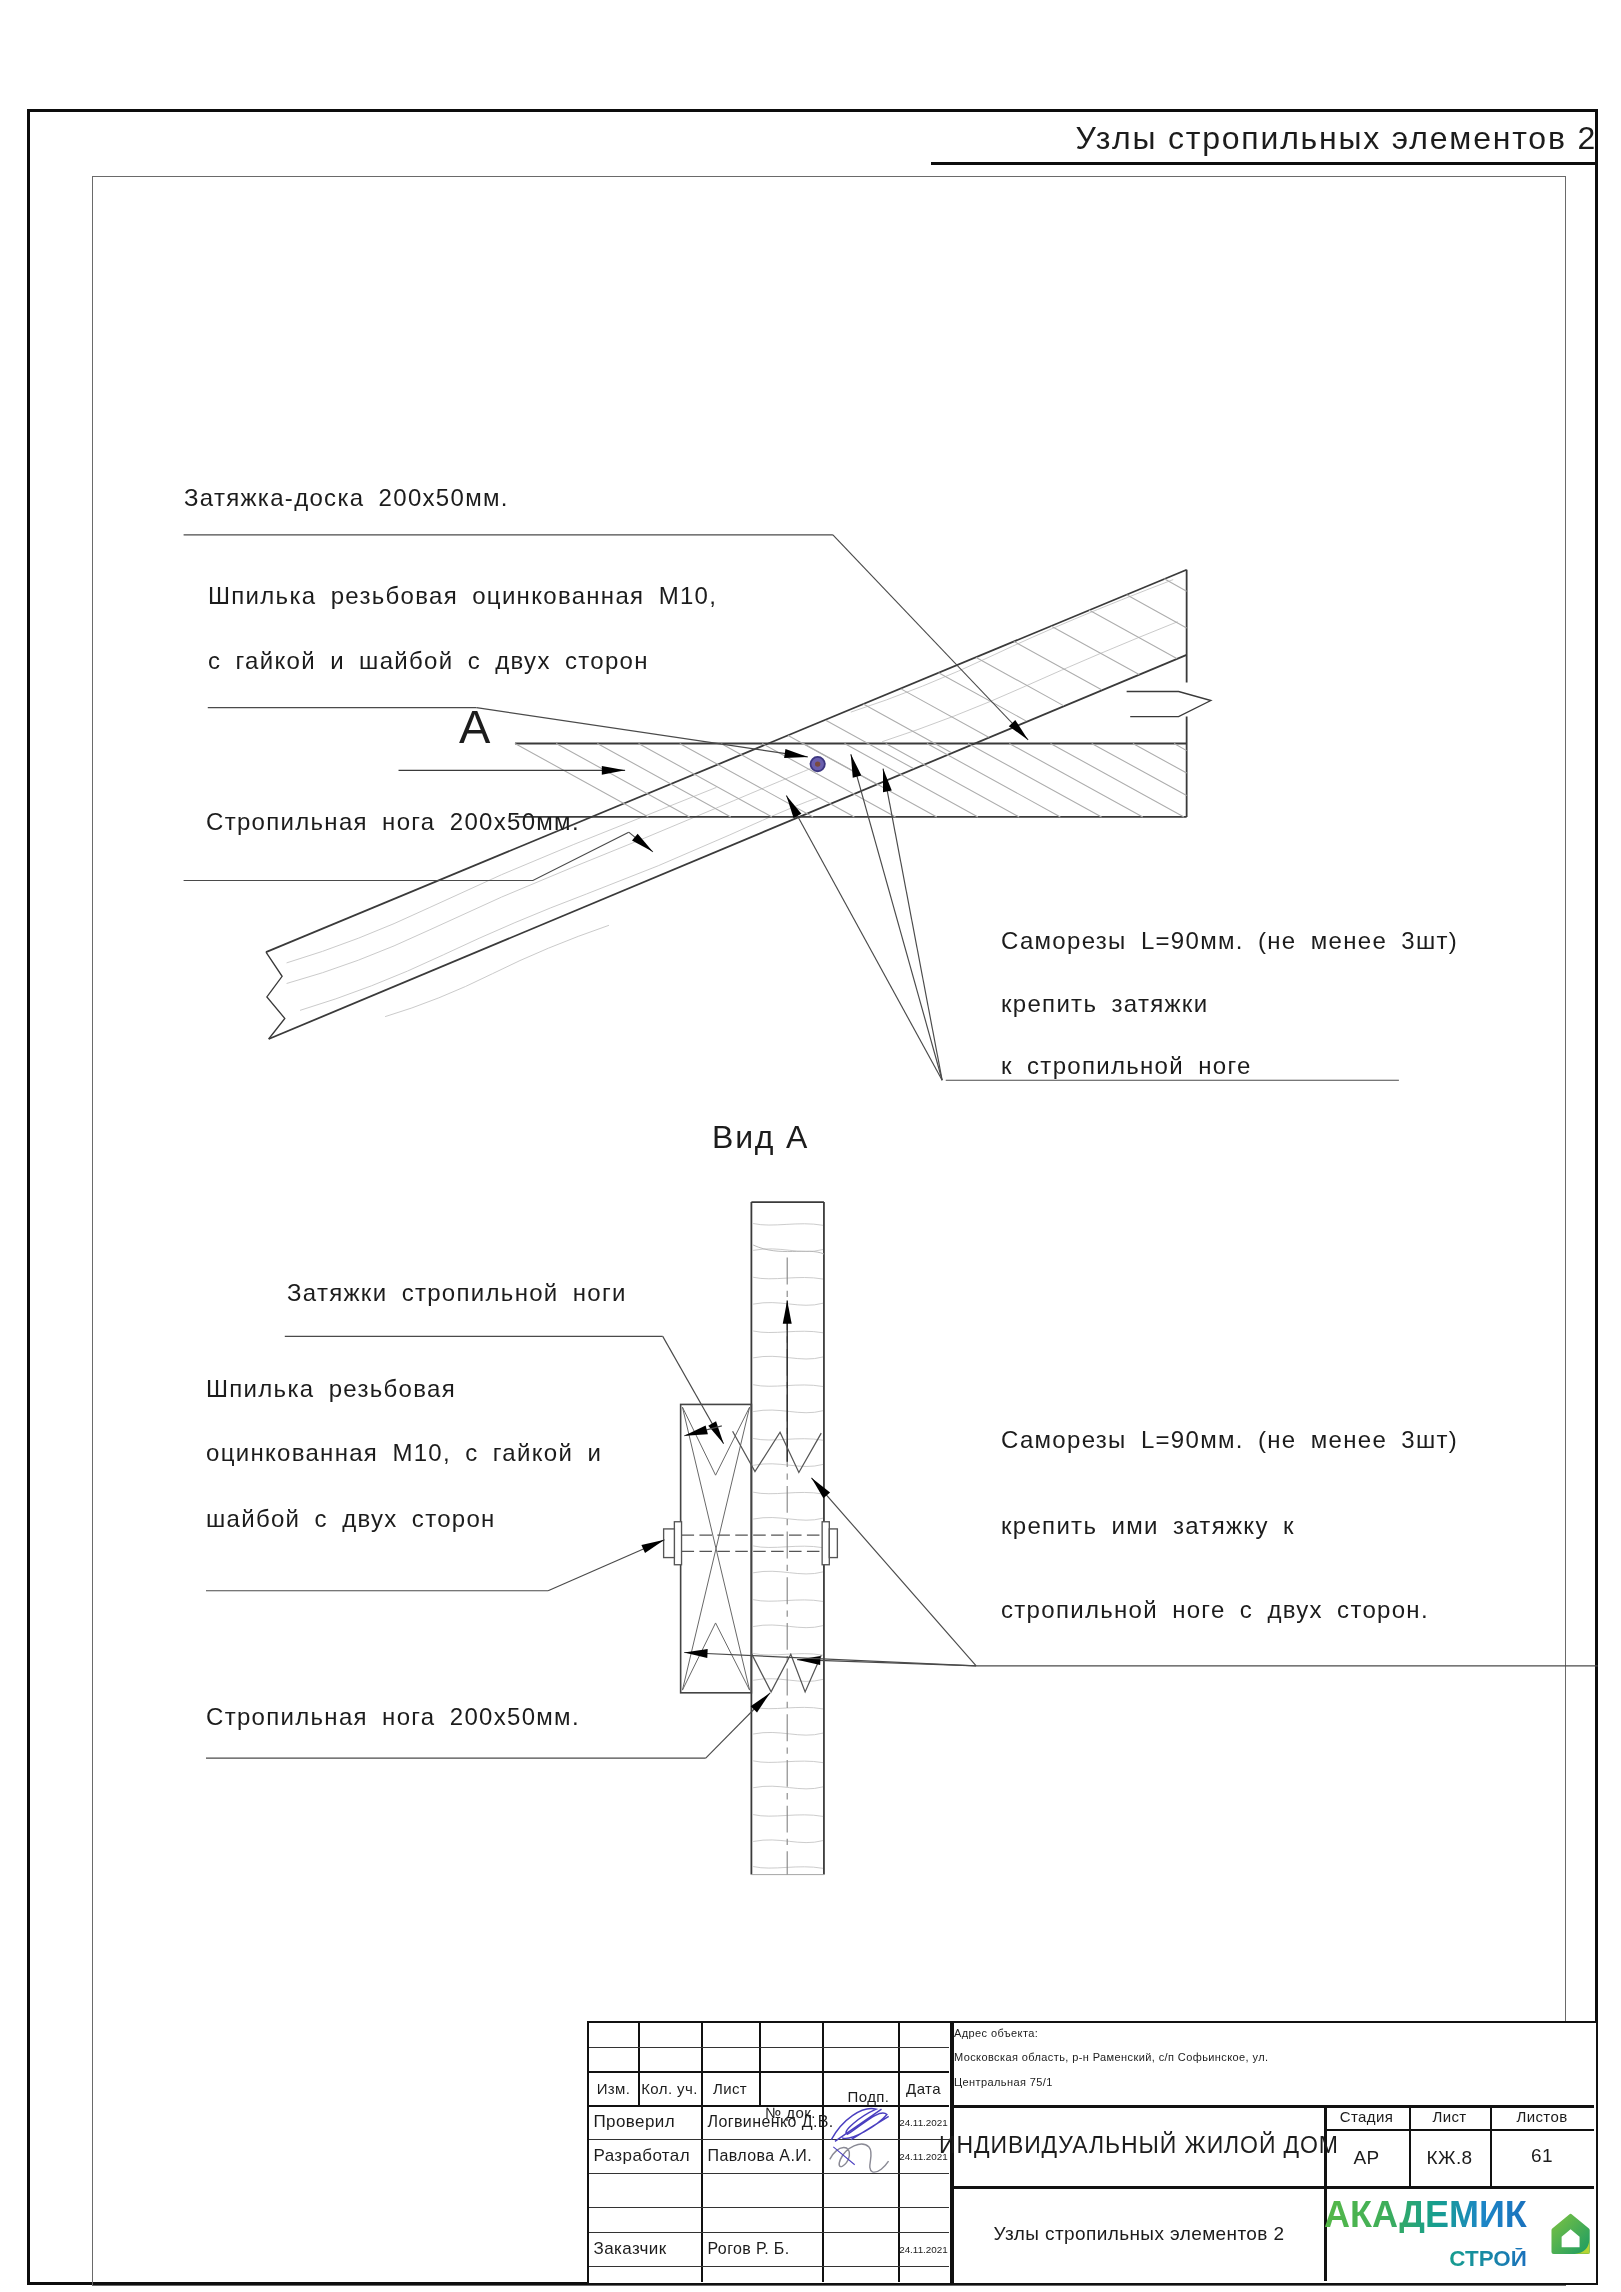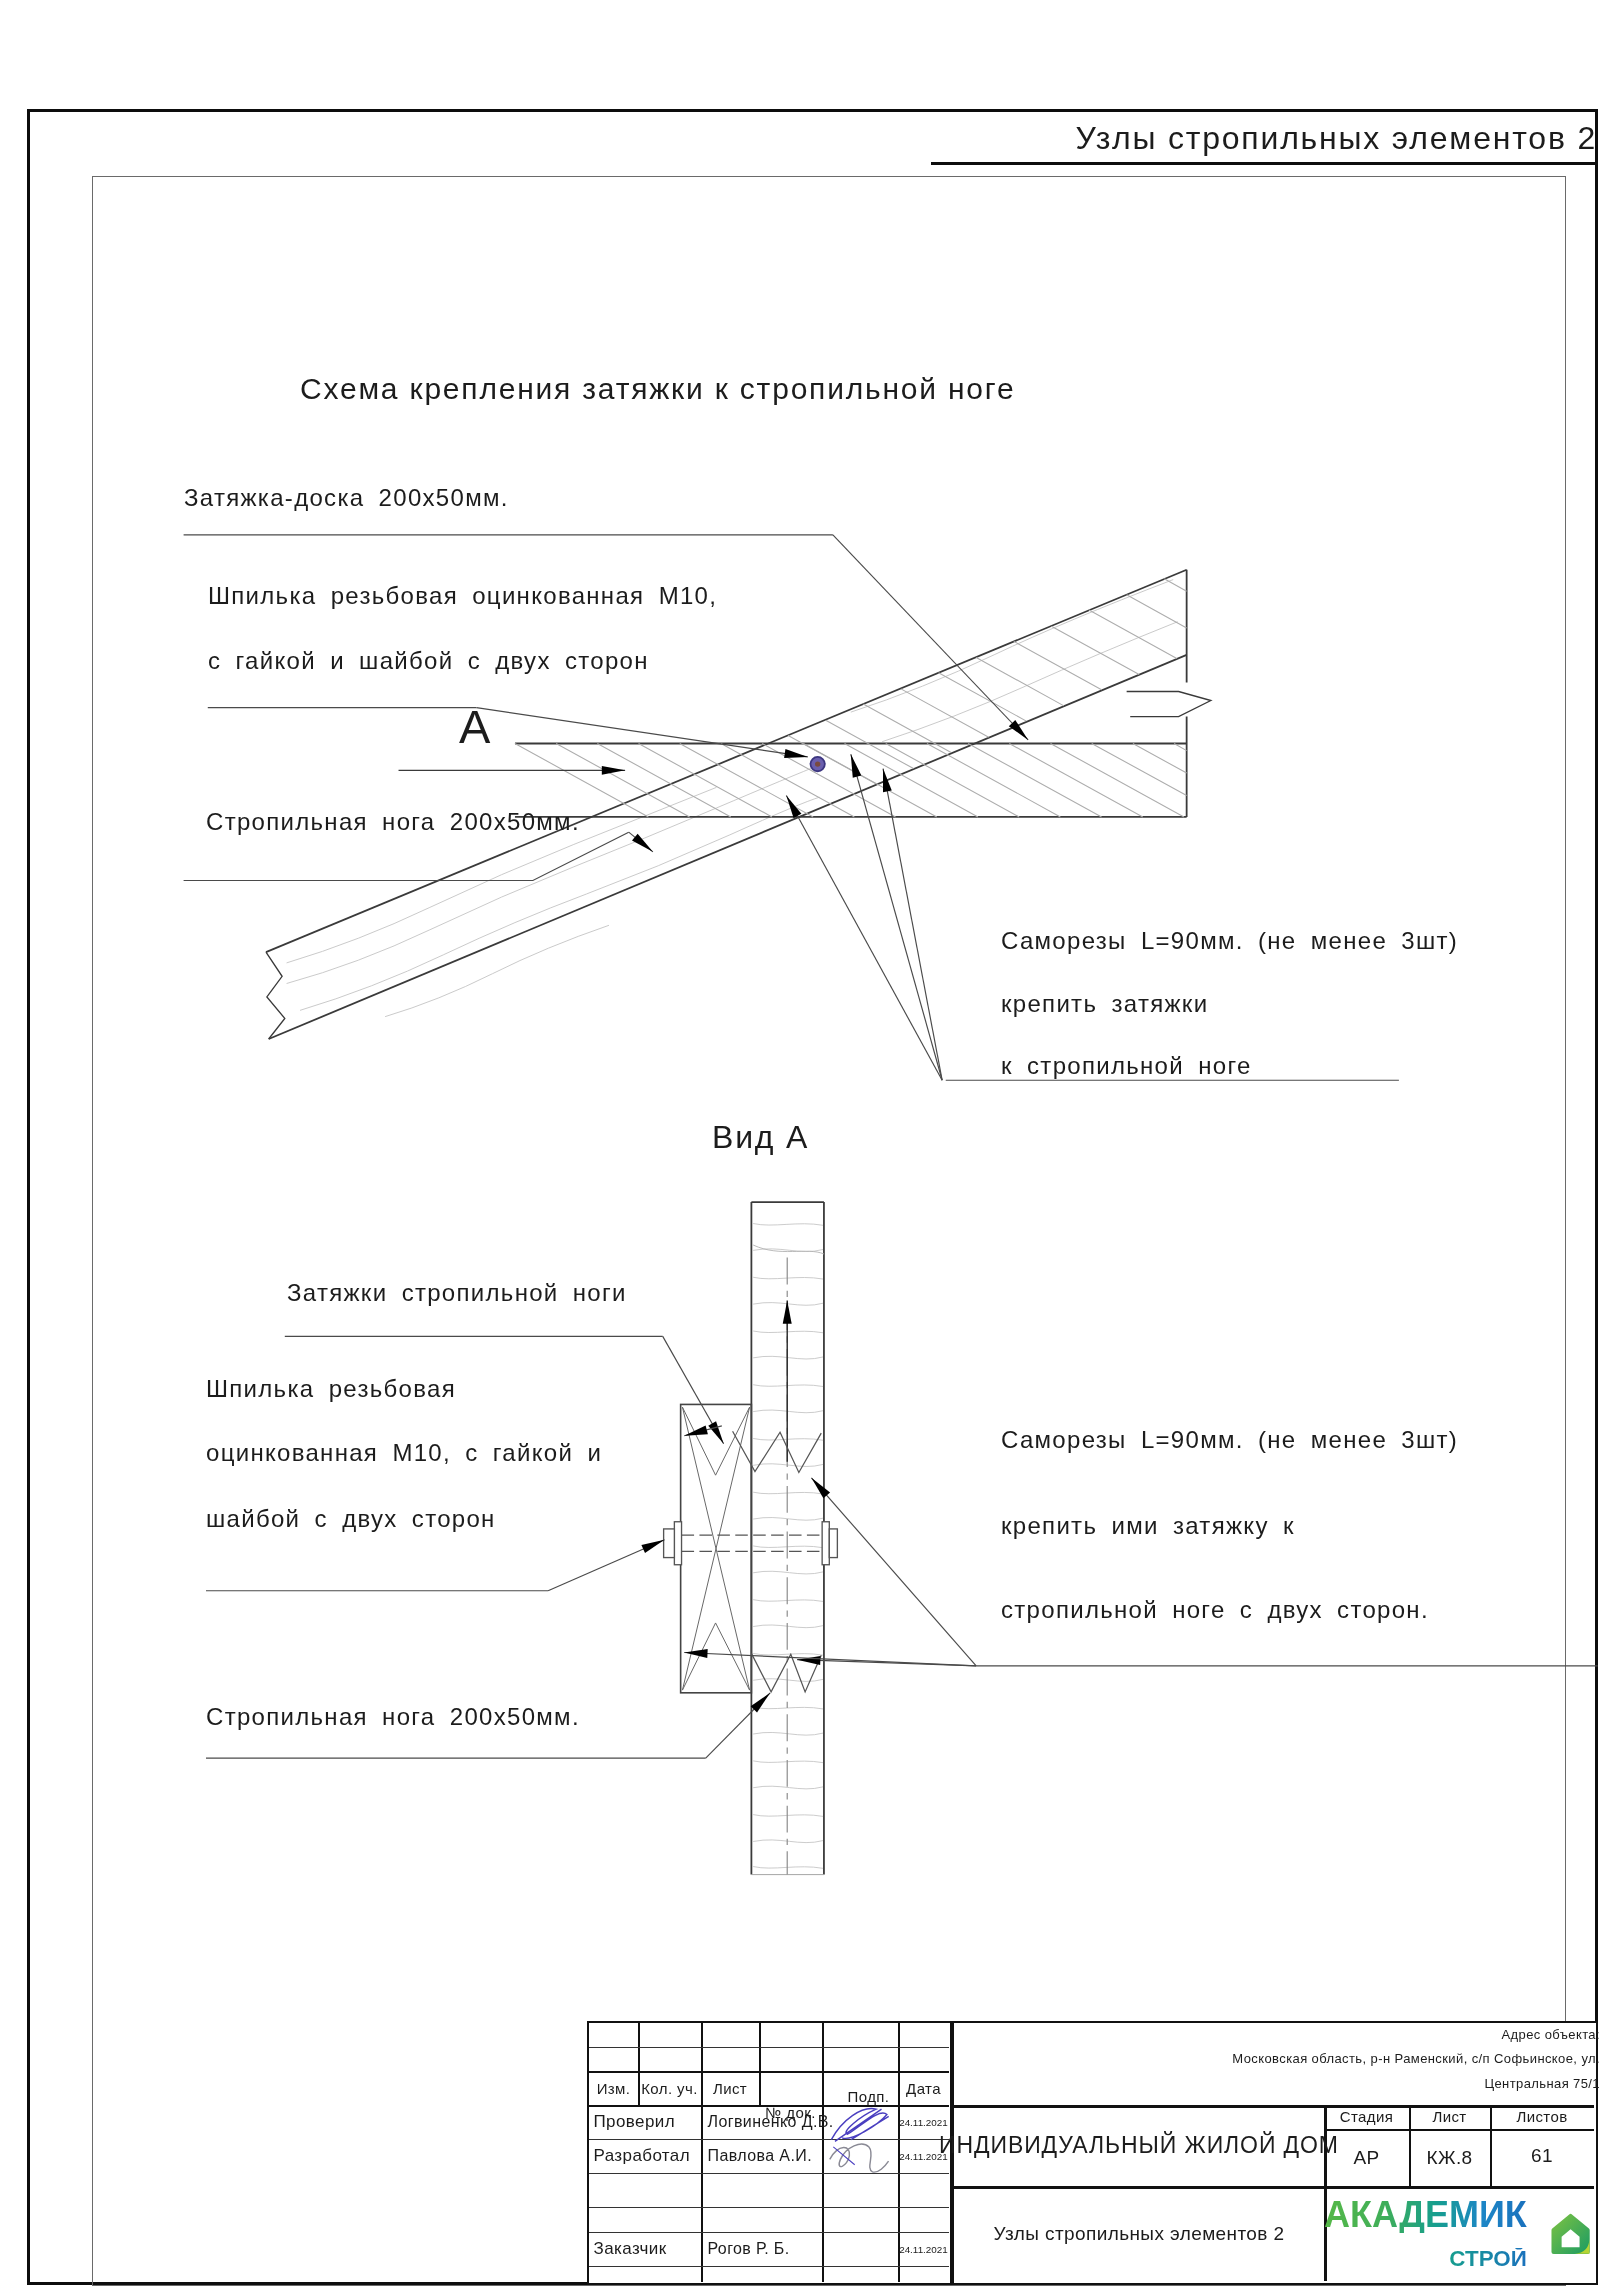--- a/index.html
+++ b/index.html
@@ -18,21 +18,21 @@
   .stamp-box{box-sizing:border-box;border:2.7px solid #111;background:#fff;}
   .vl{position:absolute;background:#111;width:1.8px;}
   .hl{position:absolute;background:#111;height:1.8px;}
   .hl.thin{height:0.9px;background:#333;}
   .scell{position:absolute;display:flex;align-items:center;justify-content:center;
          font-size:15px;letter-spacing:0.4px;white-space:nowrap;}
   .srole{position:absolute;display:flex;align-items:center;font-size:17px;letter-spacing:0.4px;
          padding-left:4.5px;white-space:nowrap;}
   .sdate{position:absolute;display:flex;align-items:center;justify-content:center;font-size:9.9px;
          letter-spacing:0;white-space:nowrap;}
-  .addr{position:absolute;width:646px;text-align:right;font-size:13px;letter-spacing:0.4px;white-space:nowrap;}
+  .addr{position:absolute;width:646px;text-align:left;font-size:11px;letter-spacing:0.4px;white-space:nowrap;}
   .logo-text1{font-size:36px;font-weight:bold;letter-spacing:0;line-height:1;
       background:linear-gradient(90deg,#56b847 0%,#3fae59 30%,#169e8e 55%,#1d86c6 78%,#1a71bd 100%);
       -webkit-background-clip:text;background-clip:text;color:transparent;}
   .logo-text2{font-size:22.4px;font-weight:bold;text-align:right;line-height:1;margin-top:15px;
       background:linear-gradient(90deg,#169e8e 0%,#1a71bd 100%);
       -webkit-background-clip:text;background-clip:text;color:transparent;}
 </style>
 </head>
 <body>
 
@@ -145,21 +145,20 @@
       <path d="M612,1776 L742,1719" marker-end="url(#arr)"></path>
       <path d="M230,1963 H788"></path>
       <path d="M788,1963 L860,1890" marker-end="url(#arr)"></path>
       <path d="M1090,1860 H1784"></path>
       <path d="M1090,1860 L906,1650" marker-end="url(#arr)"></path>
       <path d="M1090,1860 L890,1853" marker-end="url(#arr)"></path>
       <path d="M1090,1860 L764,1845" marker-end="url(#arr)"></path>
     </g>
   </svg>
 
-  <div class="abs dia-title" style="left:300px;top:372px">Схема крепления затяжки к стропильной ноге</div>
   <div class="abs lbl" style="left:184px;top:484px">Затяжка-доска  200х50мм.</div>
   <div class="abs lbl" style="left:208px;top:582px">Шпилька резьбовая оцинкованная М10,</div>
   <div class="abs lbl" style="left:208px;top:647px">с гайкой и шайбой с двух сторон</div>
   <div class="abs sec-letter" style="left:459px;top:699px">А</div>
   <div class="abs lbl" style="left:206px;top:808px">Стропильная нога 200х50мм.</div>
   <div class="abs lbl" style="left:1001px;top:927px">Саморезы L=90мм. (не менее 3шт)</div>
   <div class="abs lbl" style="left:1001px;top:990px">крепить затяжки</div>
   <div class="abs lbl" style="left:1001px;top:1052px">к стропильной ноге</div>
 
   <div class="abs dia-title" style="left:712px;top:1119px;font-size:32px">Вид  А</div>

